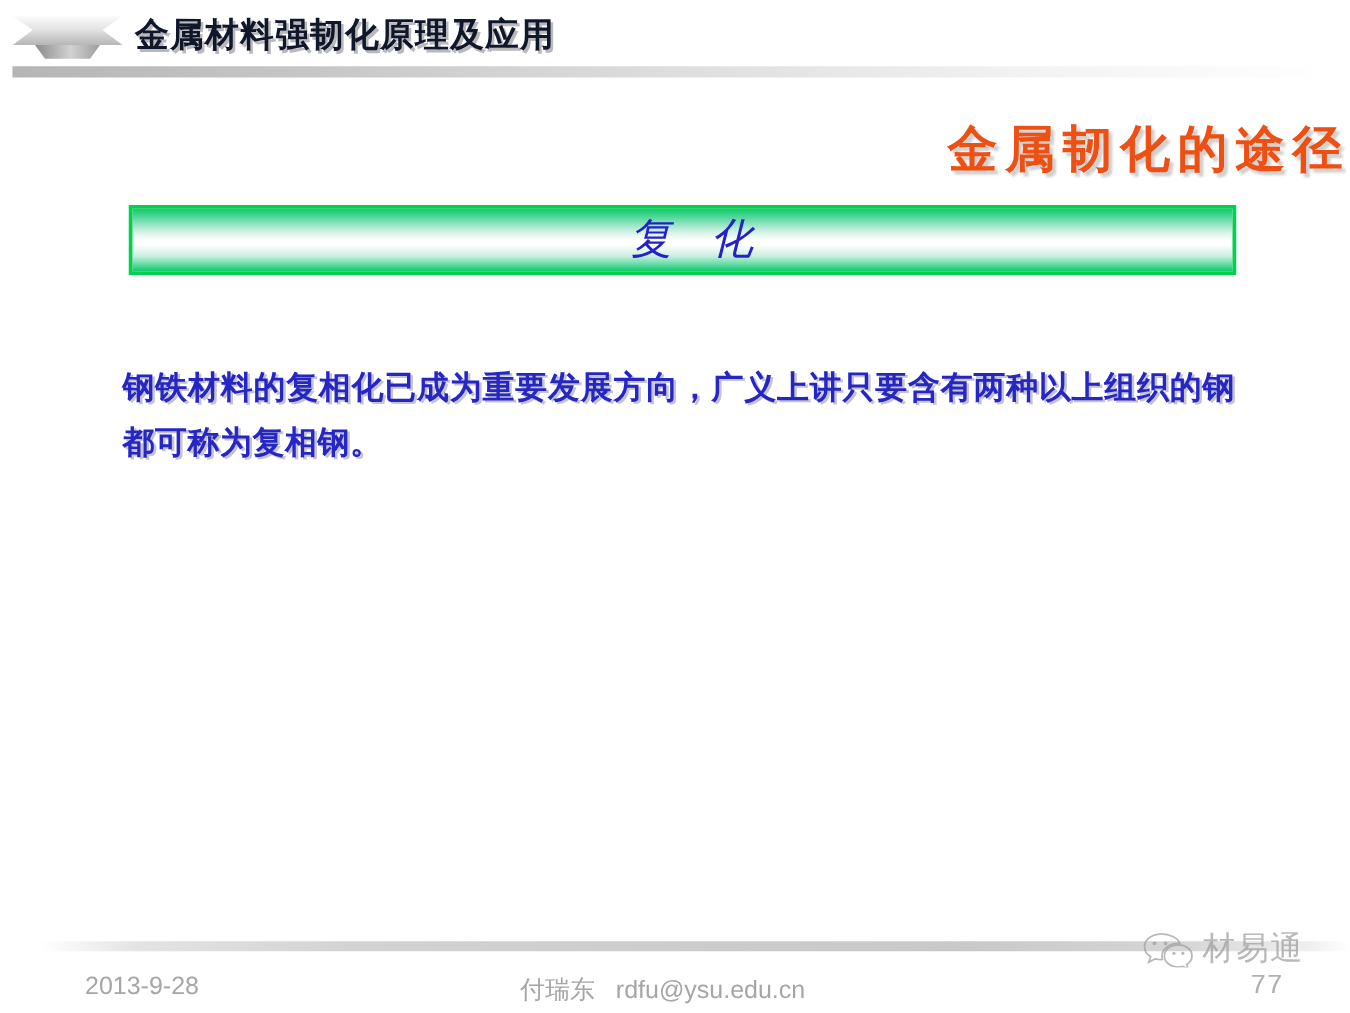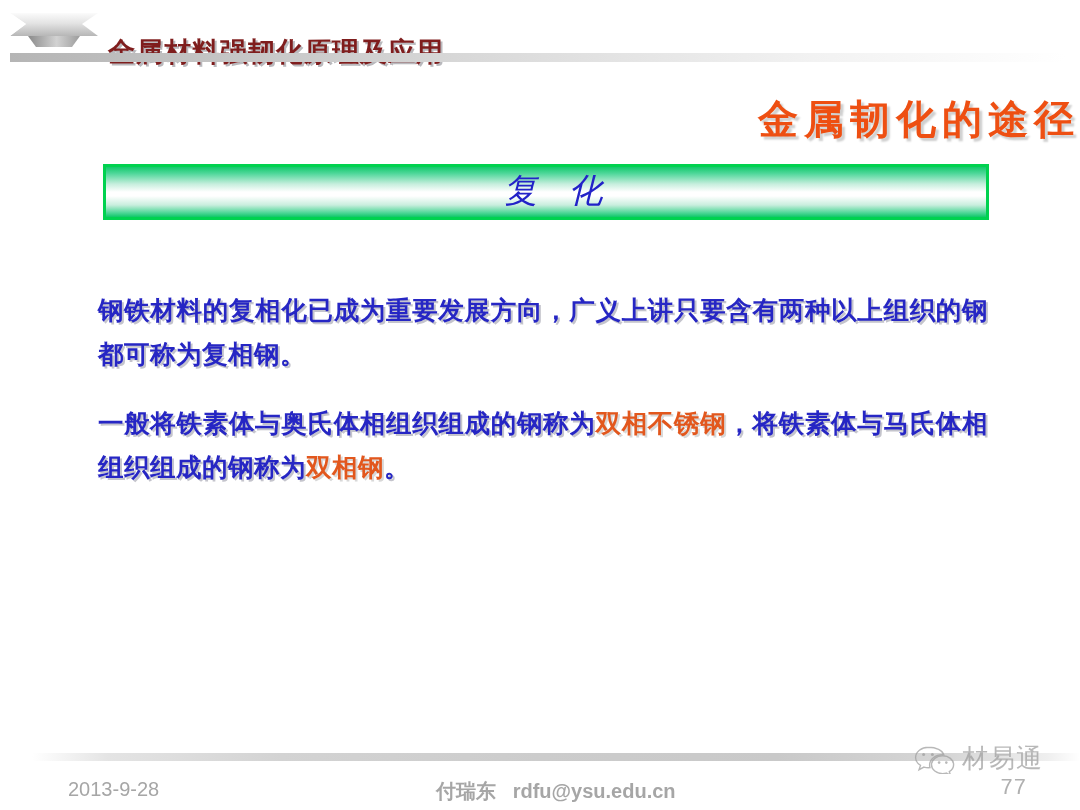--- a/index.html
+++ b/index.html
@@ -37,26 +37,25 @@
     top: 11px;
     width: 92px;
     height: 38px;
   }
   #header-title {
     position: absolute;
     left: 108px;
     top: 10px;
     font-size: 27px;
     font-weight: bold;
-    color: #7f1d1d;
+    color: #0f172a;
     letter-spacing: 1px;
     text-shadow: 2px 2px 0 #b9b9bd;
     white-space: nowrap;
     font-family: Liberation Sans, sans-serif;
-    margin-top: 24px;
   }
   #header-rule {
     position: absolute;
     left: 10px;
     top: 53px;
     width: 1055px;
     height: 9px;
     background: linear-gradient(to right, #b5b5b5 0%, #c6c6c6 22%, #dcdcdc 48%, #f2f2f2 76%, #ffffff 100%);
   }
 
@@ -153,27 +152,26 @@
   #footer-date {
     position: absolute;
     left: 68px;
     top: 778px;
     font-size: 20px;
     color: #a6a6a6;
     font-family: "Liberation Sans", "DejaVu Sans", sans-serif;
   }
   #footer-author {
     position: absolute;
-    left: 436px;
+    left: 416px;
     top: 778px;
     font-size: 20px;
     color: #a6a6a6;
     white-space: pre;
     font-family: "Liberation Sans", "DejaVu Sans", sans-serif;
-    font-weight: bold;
   }
   #page-number {
     position: absolute;
     left: 1000px;
     top: 776px;
     font-size: 22px;
     color: #b0b0b0;
     font-family: Liberation Mono, monospace;
   }
 
@@ -225,21 +223,20 @@
   </div>
 
   <div id="main-title">金属韧化的途径</div>
 
   <div id="banner">
     <span id="banner-text">复 化</span>
   </div>
 
   <div id="body-text">
     <p class="para p1"><span>钢铁材料的复相化已成为重要发展方向，广义上讲只要含有两种以上组织的钢都可称为复相钢。</span></p>
-    <p class="para p3"><span>一般将铁素体与奥氏体相组织组成的钢称为</span><span class="hl">双相不锈钢</span><span>，将铁素体与马氏体相组织组成的钢称为</span><span class="hl">双相钢</span><span>。</span></p>
   </div>
 
   <div id="footer-rule"></div>
   <div id="footer-date">2013-9-28</div>
   <div id="footer-author">付瑞东   rdfu@ysu.edu.cn</div>
   <div id="page-number">77</div>
 
   <div id="watermark">
     <svg id="watermark-logo" viewBox="0 0 44 30">
       <path d="M16.5 3.2C9.4 3.2 3.6 7.8 3.6 13.4c0 3.2 1.9 6.1 4.9 8l-1.5 4.3 5-2.6c1.4 0.4 2.9 0.6 4.5 0.6 0.5 0 1 0 1.5-0.1 -0.3-0.9-0.4-1.8-0.4-2.7 0-5.6 5.7-10.2 12.8-10.2 0.5 0 1 0 1.4 0.1C30.6 6.4 24.2 3.2 16.5 3.2z" fill="none" stroke="#9e9e9e" stroke-width="1.4"></path>

